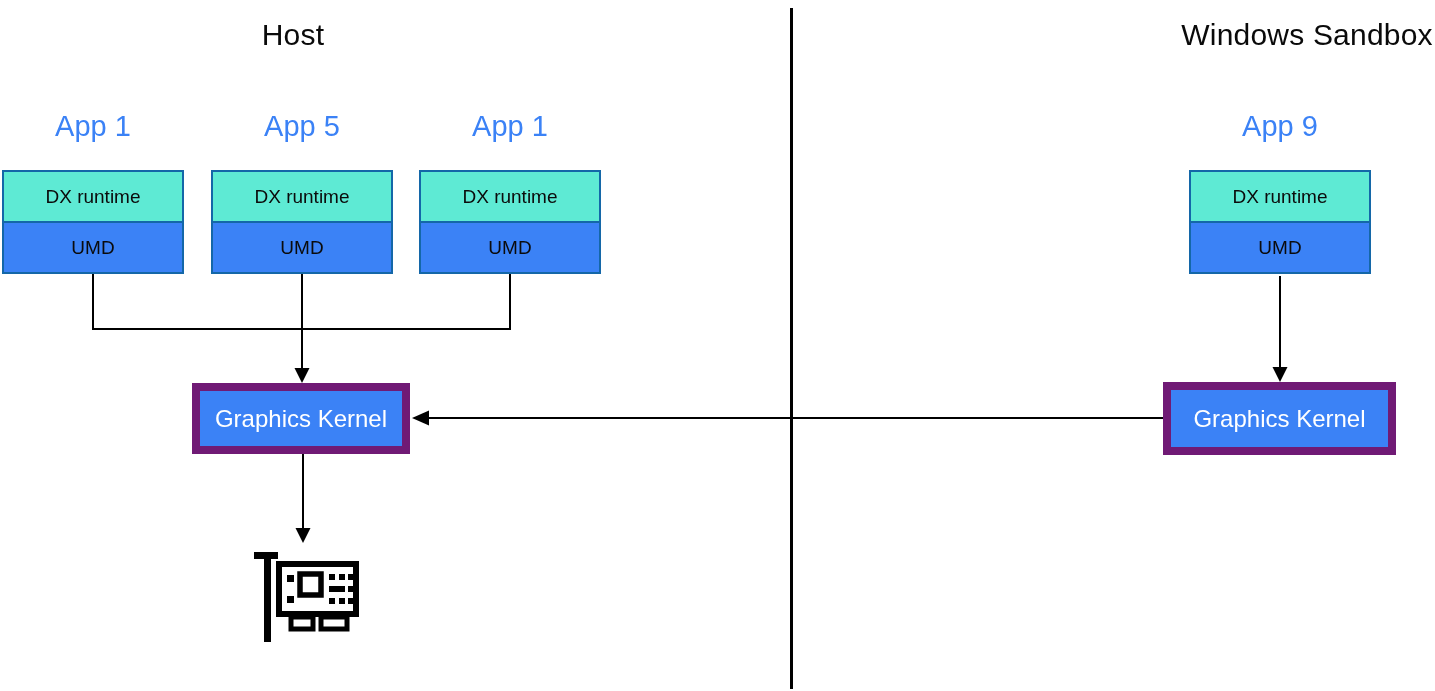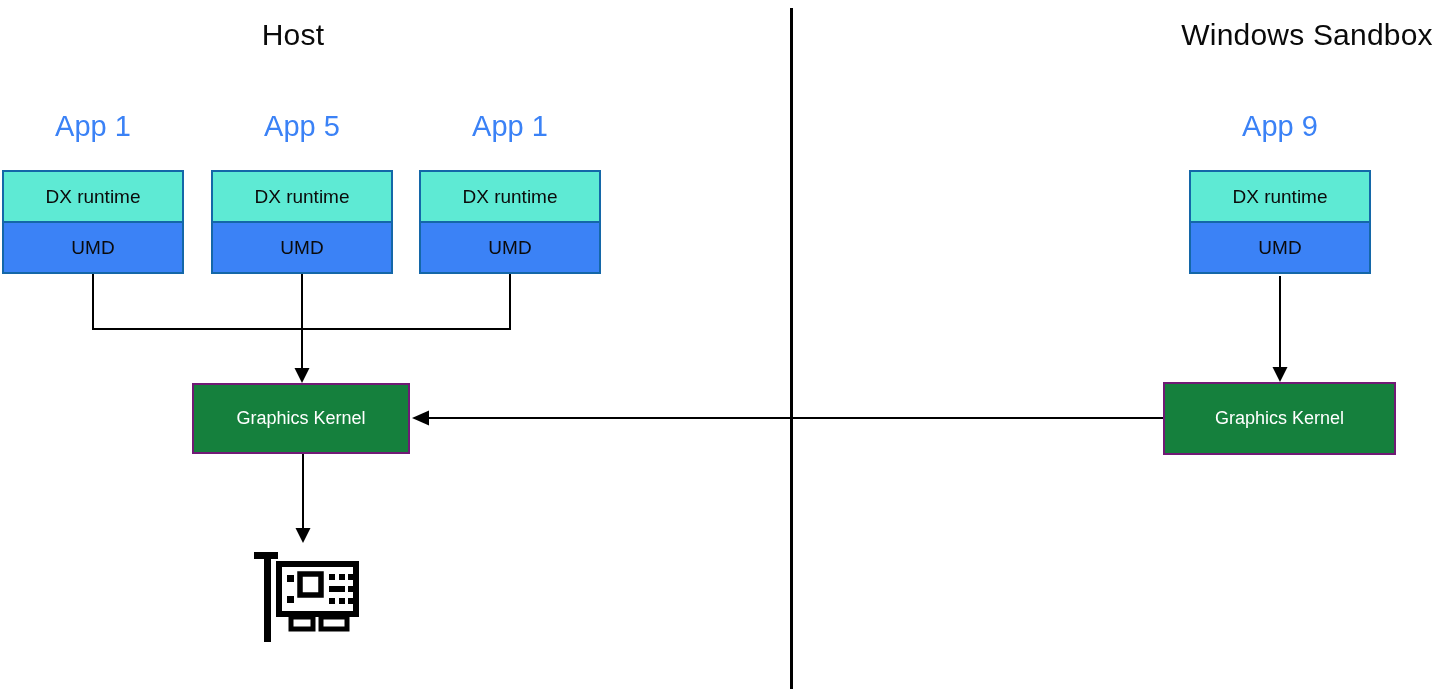--- a/index.html
+++ b/index.html
@@ -46,27 +46,27 @@
     display: flex;
     align-items: center;
     justify-content: center;
     font-size: 19px;
     color: #0b0b0b;
   }
   .row-dx  { background: #5eead4; border-bottom: 2px solid #1467A8; }
   .row-umd { background: #3b82f6; }
   .kernel-box {
     position: absolute;
-    background: #15803d;
-    border: 2px solid #701a75;
+    background: #3b82f6;
+    border: 8px solid #701a75;
     box-sizing: border-box;
     display: flex;
     align-items: center;
     justify-content: center;
-    font-size: 18px;
+    font-size: 24px;
     color: #ffffff;
   }
   .kernel-host    { left: 192px;  top: 383px; width: 218px; height: 71px; }
   .kernel-sandbox { left: 1163px; top: 382px; width: 233px; height: 73px; }
   .overlay {
     position: absolute;
     left: 0; top: 0;
     width: 1435px; height: 691px;
     pointer-events: none;
   }

